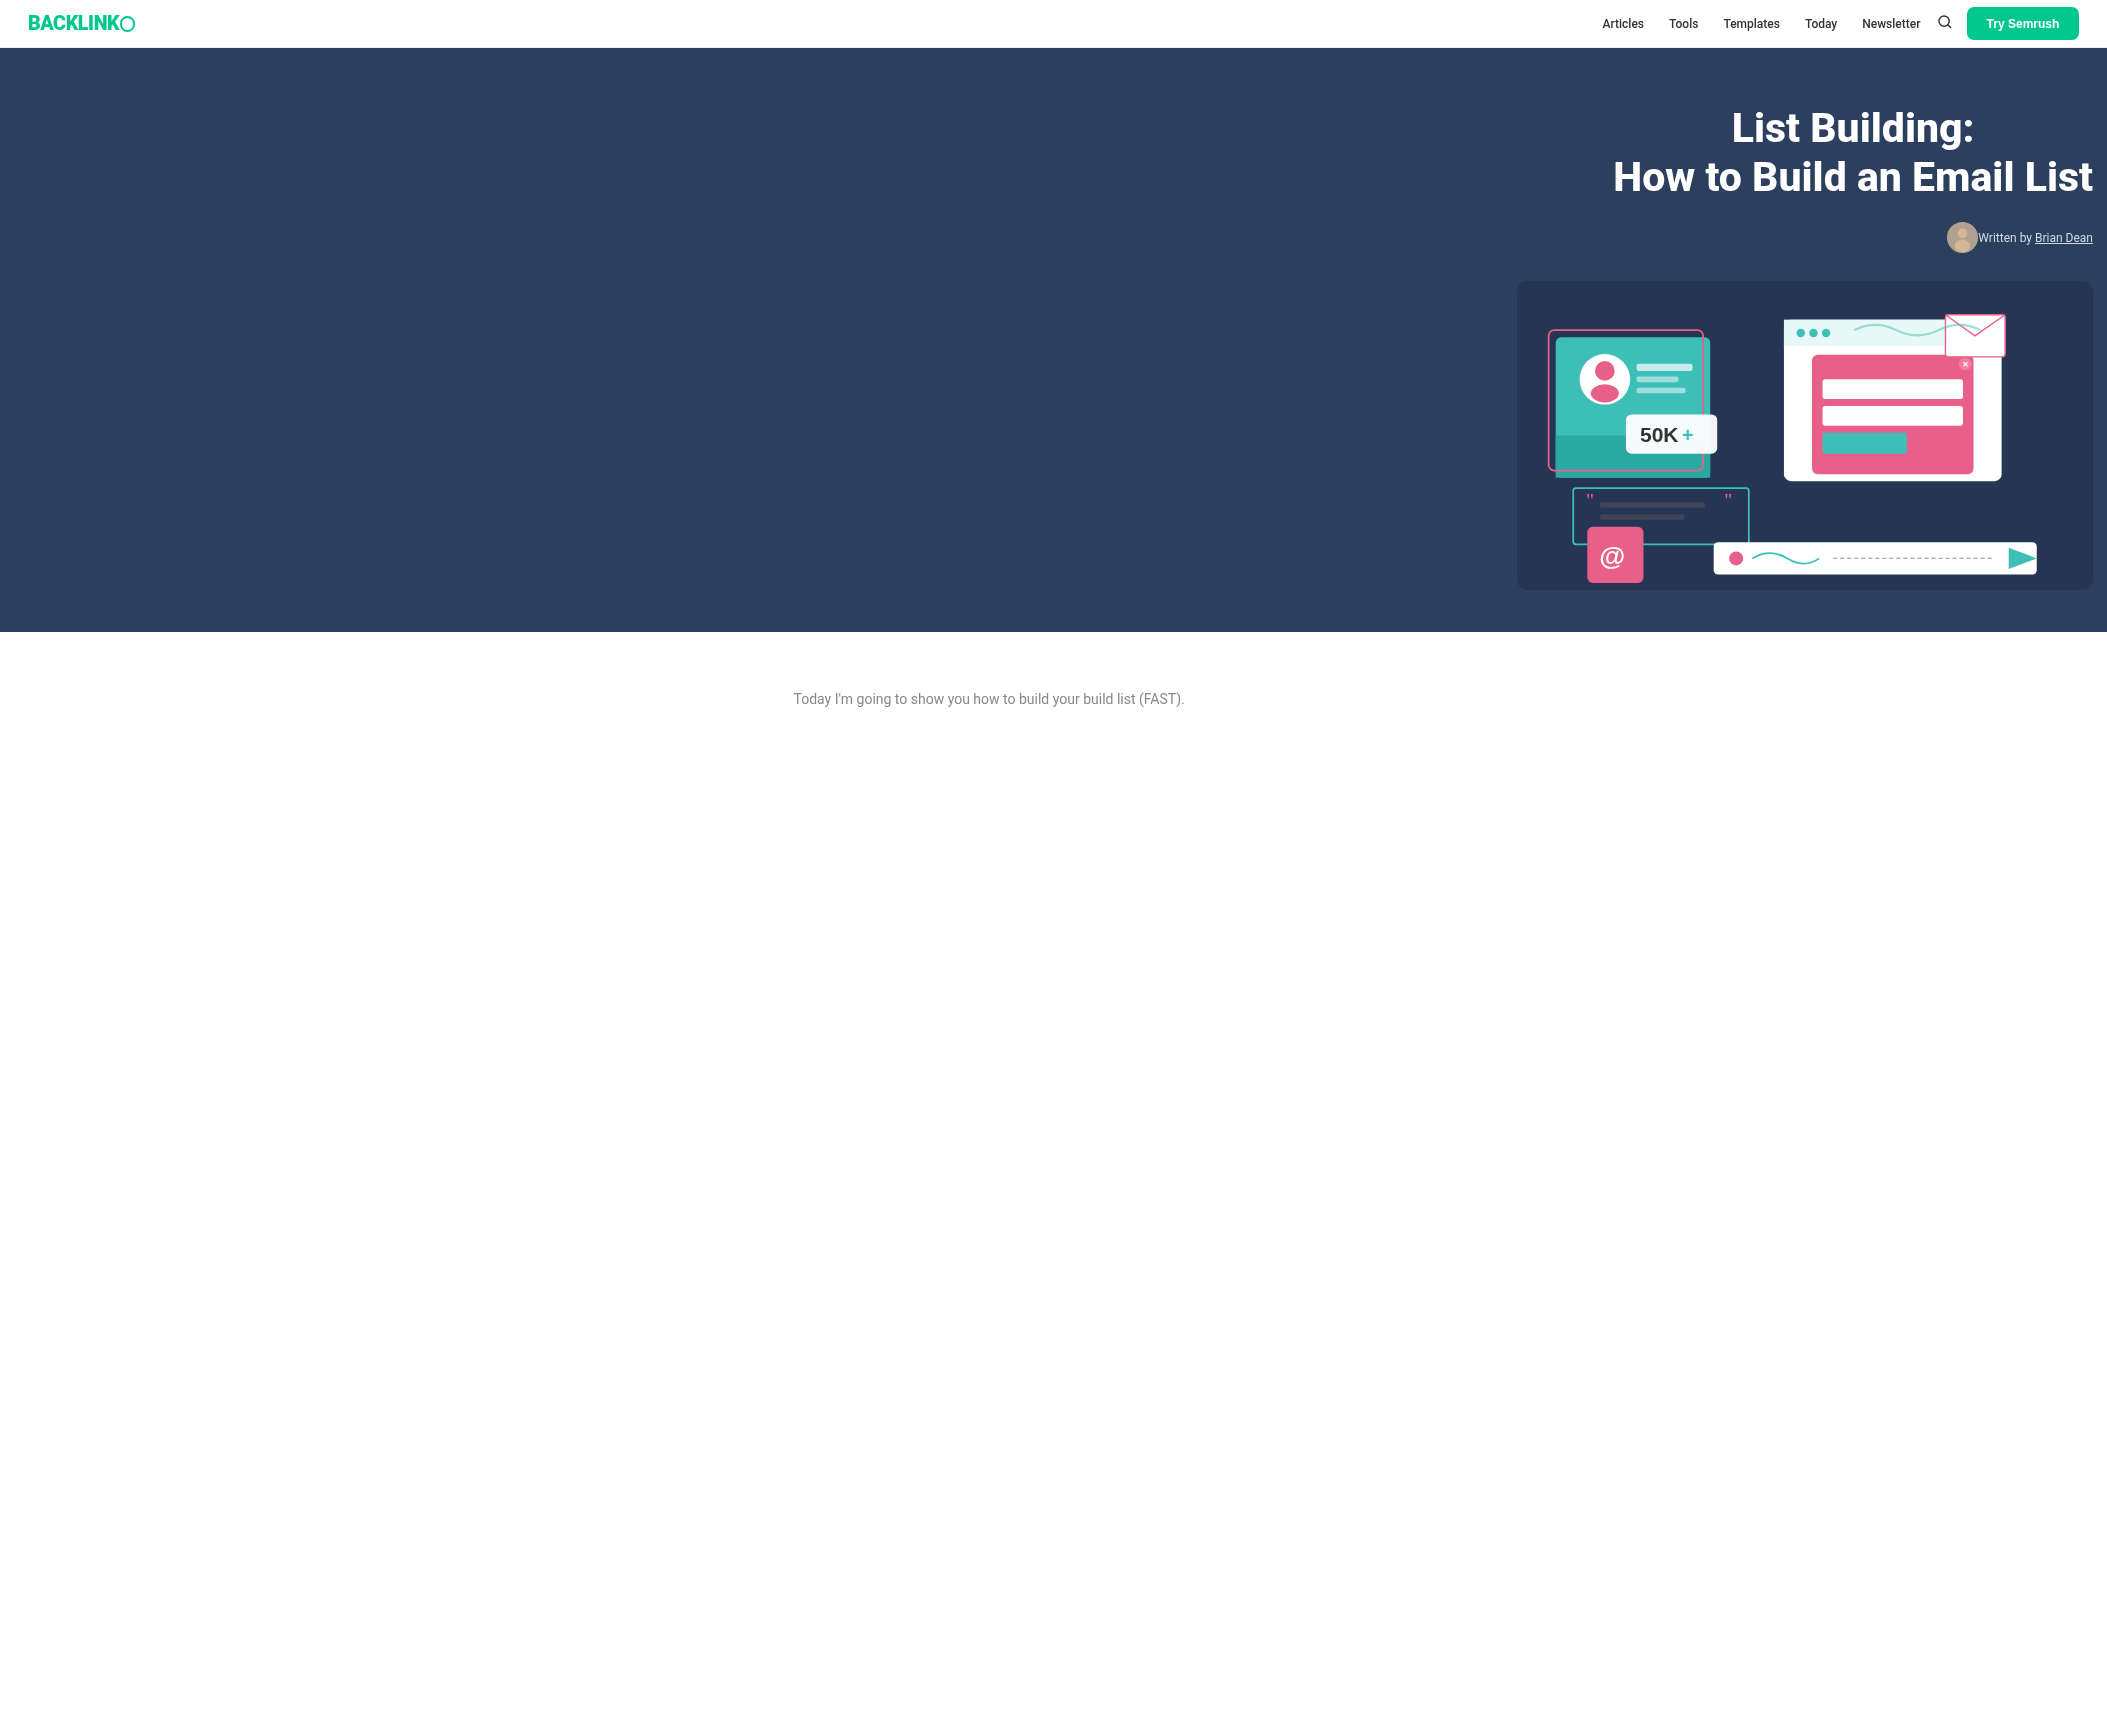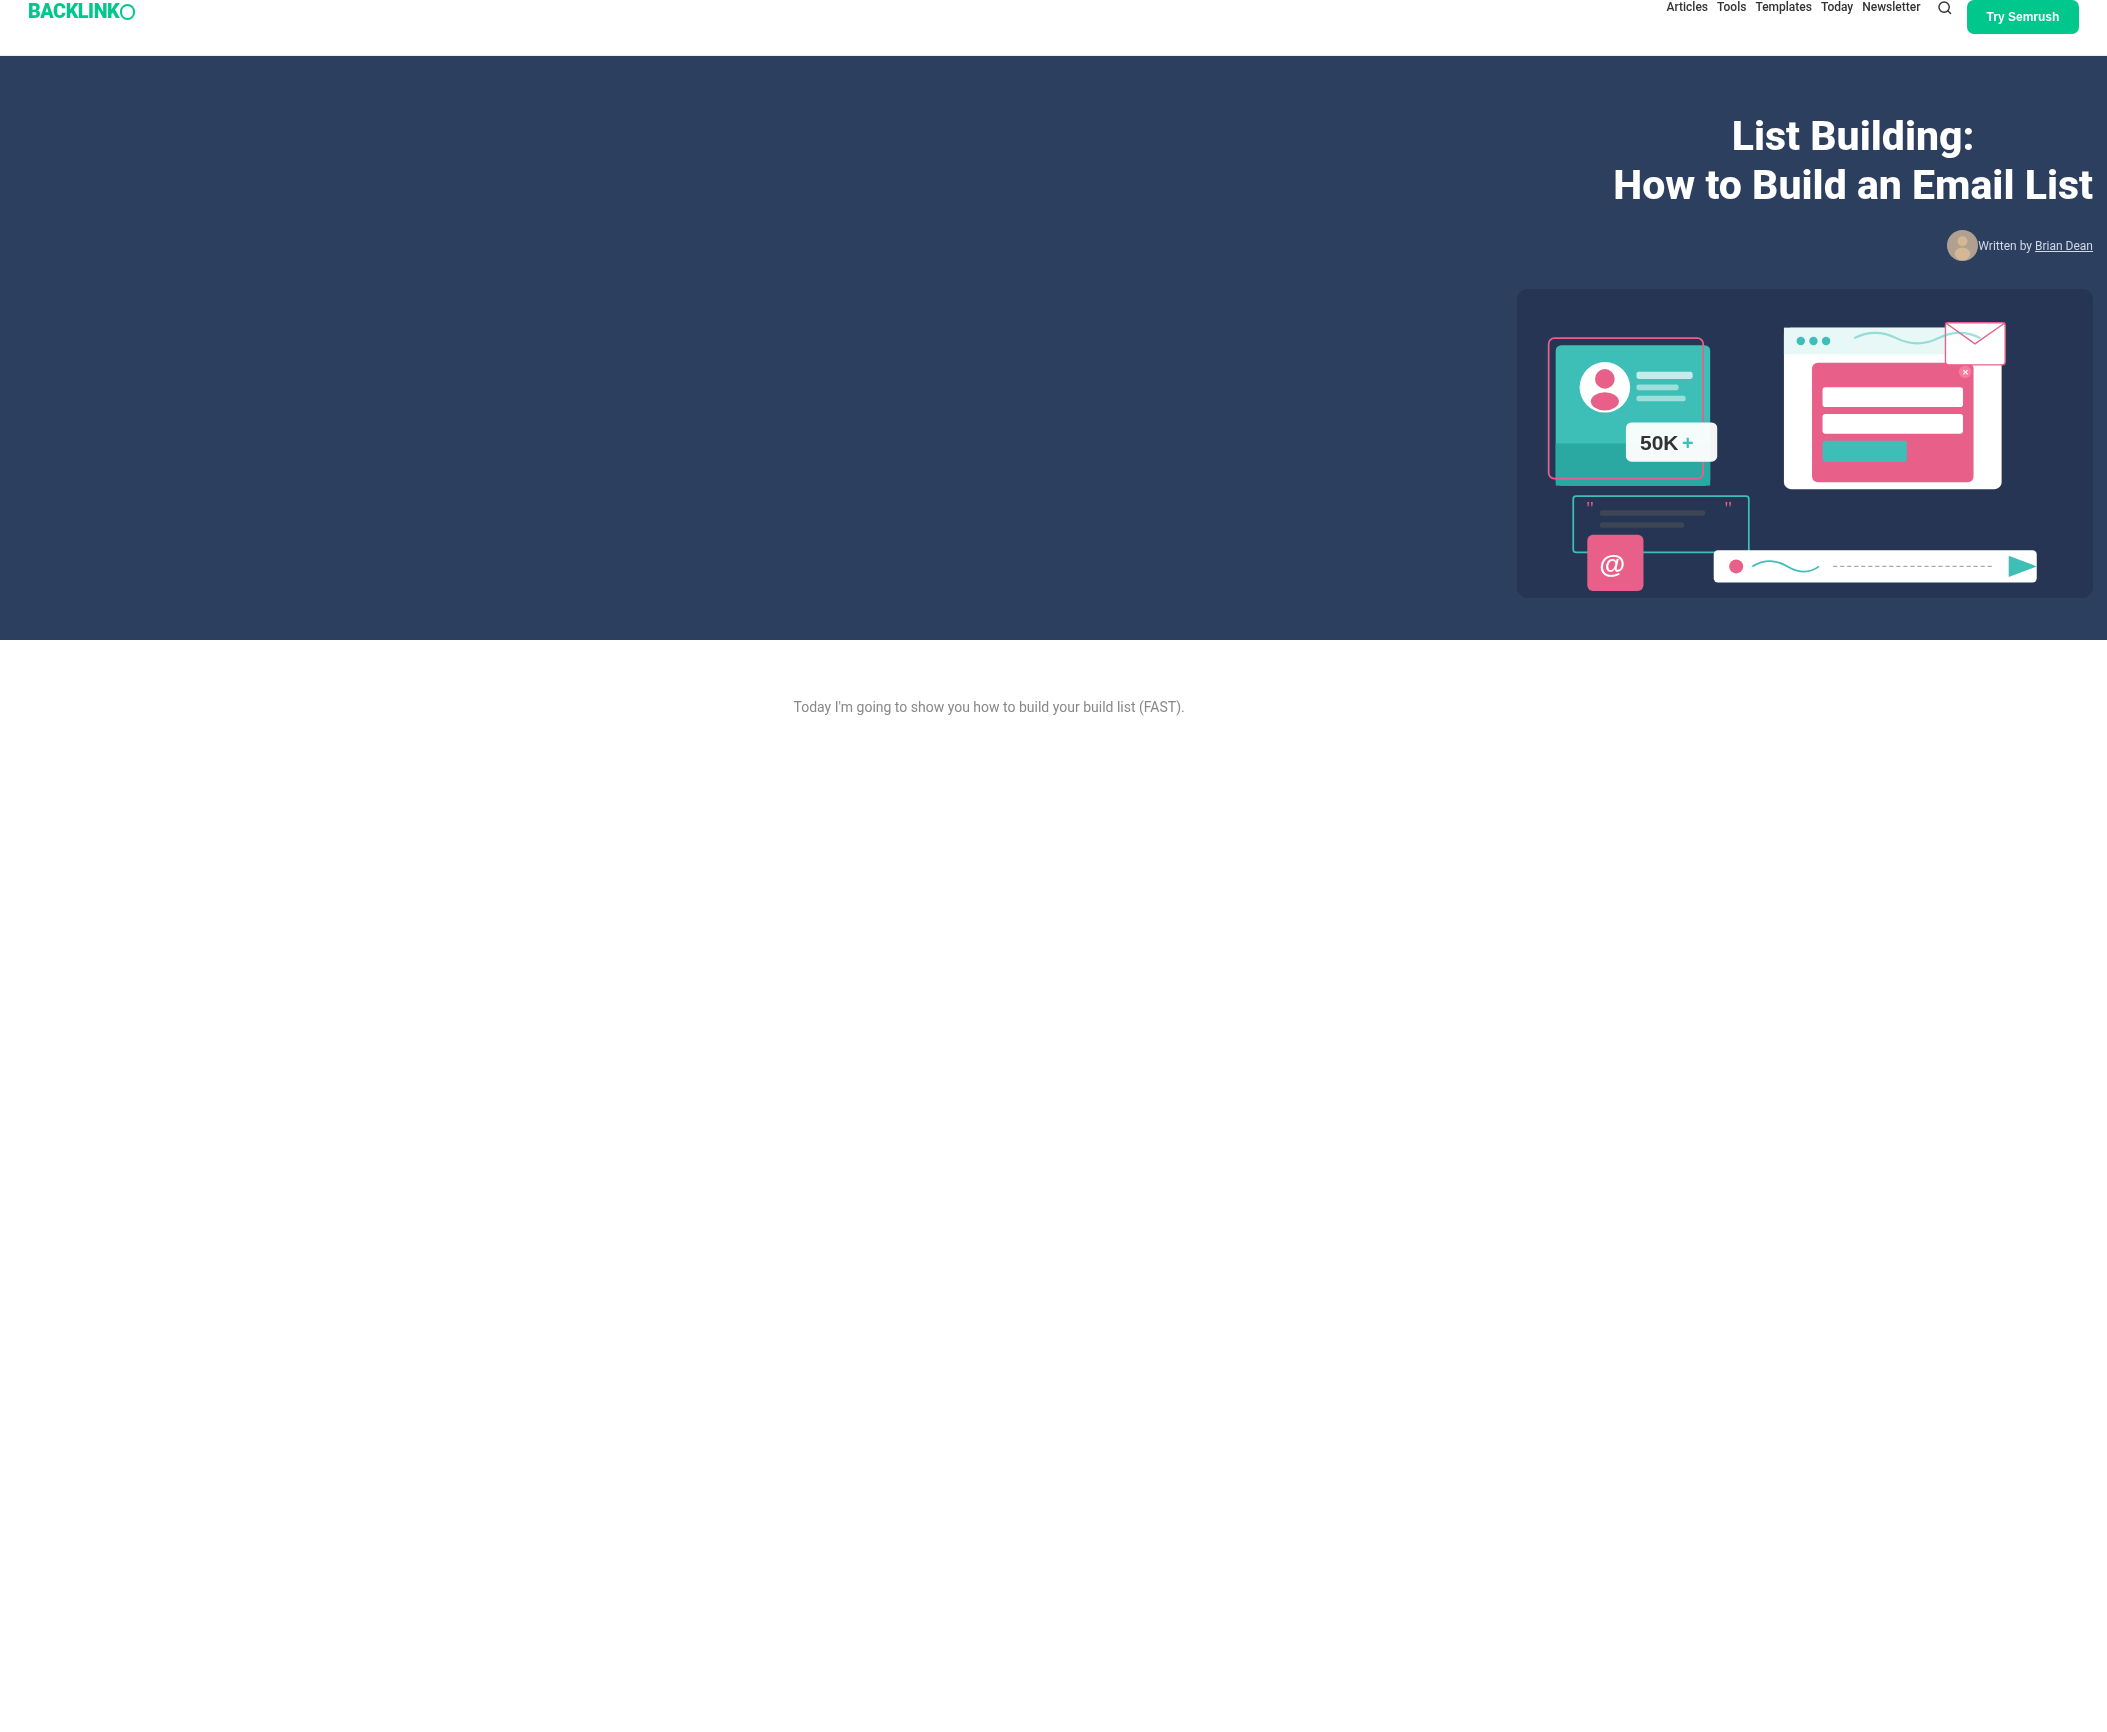--- a/index.html
+++ b/index.html
@@ -10,23 +10,23 @@
 
     body {
       font-family: -apple-system, BlinkMacSystemFont, 'Segoe UI', Roboto, Helvetica, Arial, sans-serif;
       background: #fff;
       min-height: 100vh;
     }
 
     
     nav {
       display: flex;
-      align-items: flex-start;
+      align-items: center;
       padding: 0 28px;
-      height: 56px;
+      height: 48px;
       background: #fff;
       border-bottom: 0.7px solid #eee;
       position: relative;
       z-index: 10;
     }
 
     .nav-logo {
       margin-right: auto;
       display: flex;
       align-items: center;
@@ -47,21 +47,21 @@
       border-radius: 50%;
       vertical-align: middle;
       margin-left: 0.7px;
       position: relative;
       top: -0.7px;
     }
 
     .nav-links {
       display: flex;
       align-items: center;
-      gap: 9px;
+      gap: 25px;
       list-style: none;
       margin-right: 17px;
     }
 
     .nav-links li a {
       text-decoration: none;
       color: #333;
       font-size: 12px;
       font-weight: 500;
     }

